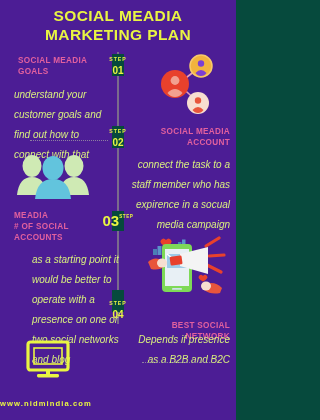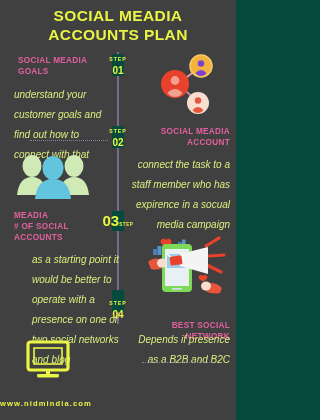--- a/index.html
+++ b/index.html
@@ -5,21 +5,21 @@
   * { box-sizing: border-box; margin: 0; padding: 0; }
   html, body {
     width: 236px; height: 420px;
     background: #064a3d;
     font-family: "Liberation Sans", sans-serif;
     overflow: hidden;
   }
   .poster {
     position: relative;
     width: 236px; height: 420px;
-    background: #404040;
+    background: #4c1d95;
   }
 
   
   .title {
     position: absolute; left: 0; top: 6px; width: 236px;
     text-align: center;
     color: #e9f542;
     font-weight: bold;
     font-size: 15.5px;
     letter-spacing: 0.4px;
@@ -45,21 +45,21 @@
   }
   .step-marker .num {
     font-size: 10px; font-weight: bold; line-height: 15px;
     display: block;
   }
   .step-gap {
     position: absolute; left: 112px; width: 12px;
     background: #064a3d; z-index: 4;
   }
   
-  .step-marker.inline { display: flex; align-items: flex-end; justify-content: center; }
+  .step-marker.inline { display: flex; align-items: flex-start; justify-content: center; }
   .step-marker.inline .num { font-size: 15px; line-height: 15px; }
   .step-marker.inline .lbl { font-size: 4.6px; line-height: 6px; margin-top: 1px; letter-spacing: .6px; }
 
   
   .block { position: absolute; }
   .head {
     color: #e2609e;
     font-weight: bold;
     font-size: 8.2px;
     line-height: 11px;
@@ -93,21 +93,21 @@
   
   .icon { position: absolute; }
 </style>
 </head>
 <body>
 
 <div class="poster">
 
   <div class="title">
     <div>SOCIAL MEADIA</div>
-    <div>ACCOUNTS  PLAN</div>
+    <div>MARKETING  PLAN</div>
   </div>
 
   <div class="timeline"></div>
   <div class="step-gap" style="top:54px;height:22px;"></div>
   <div class="step-gap" style="top:126px;height:22px;"></div>
   <div class="step-gap" style="top:211px;height:20px;"></div>
   <div class="step-gap" style="top:290px;height:22px;"></div>
 
   <div class="step-marker" style="left:97px;top:56px;">
     <span class="lbl">STEP</span>

